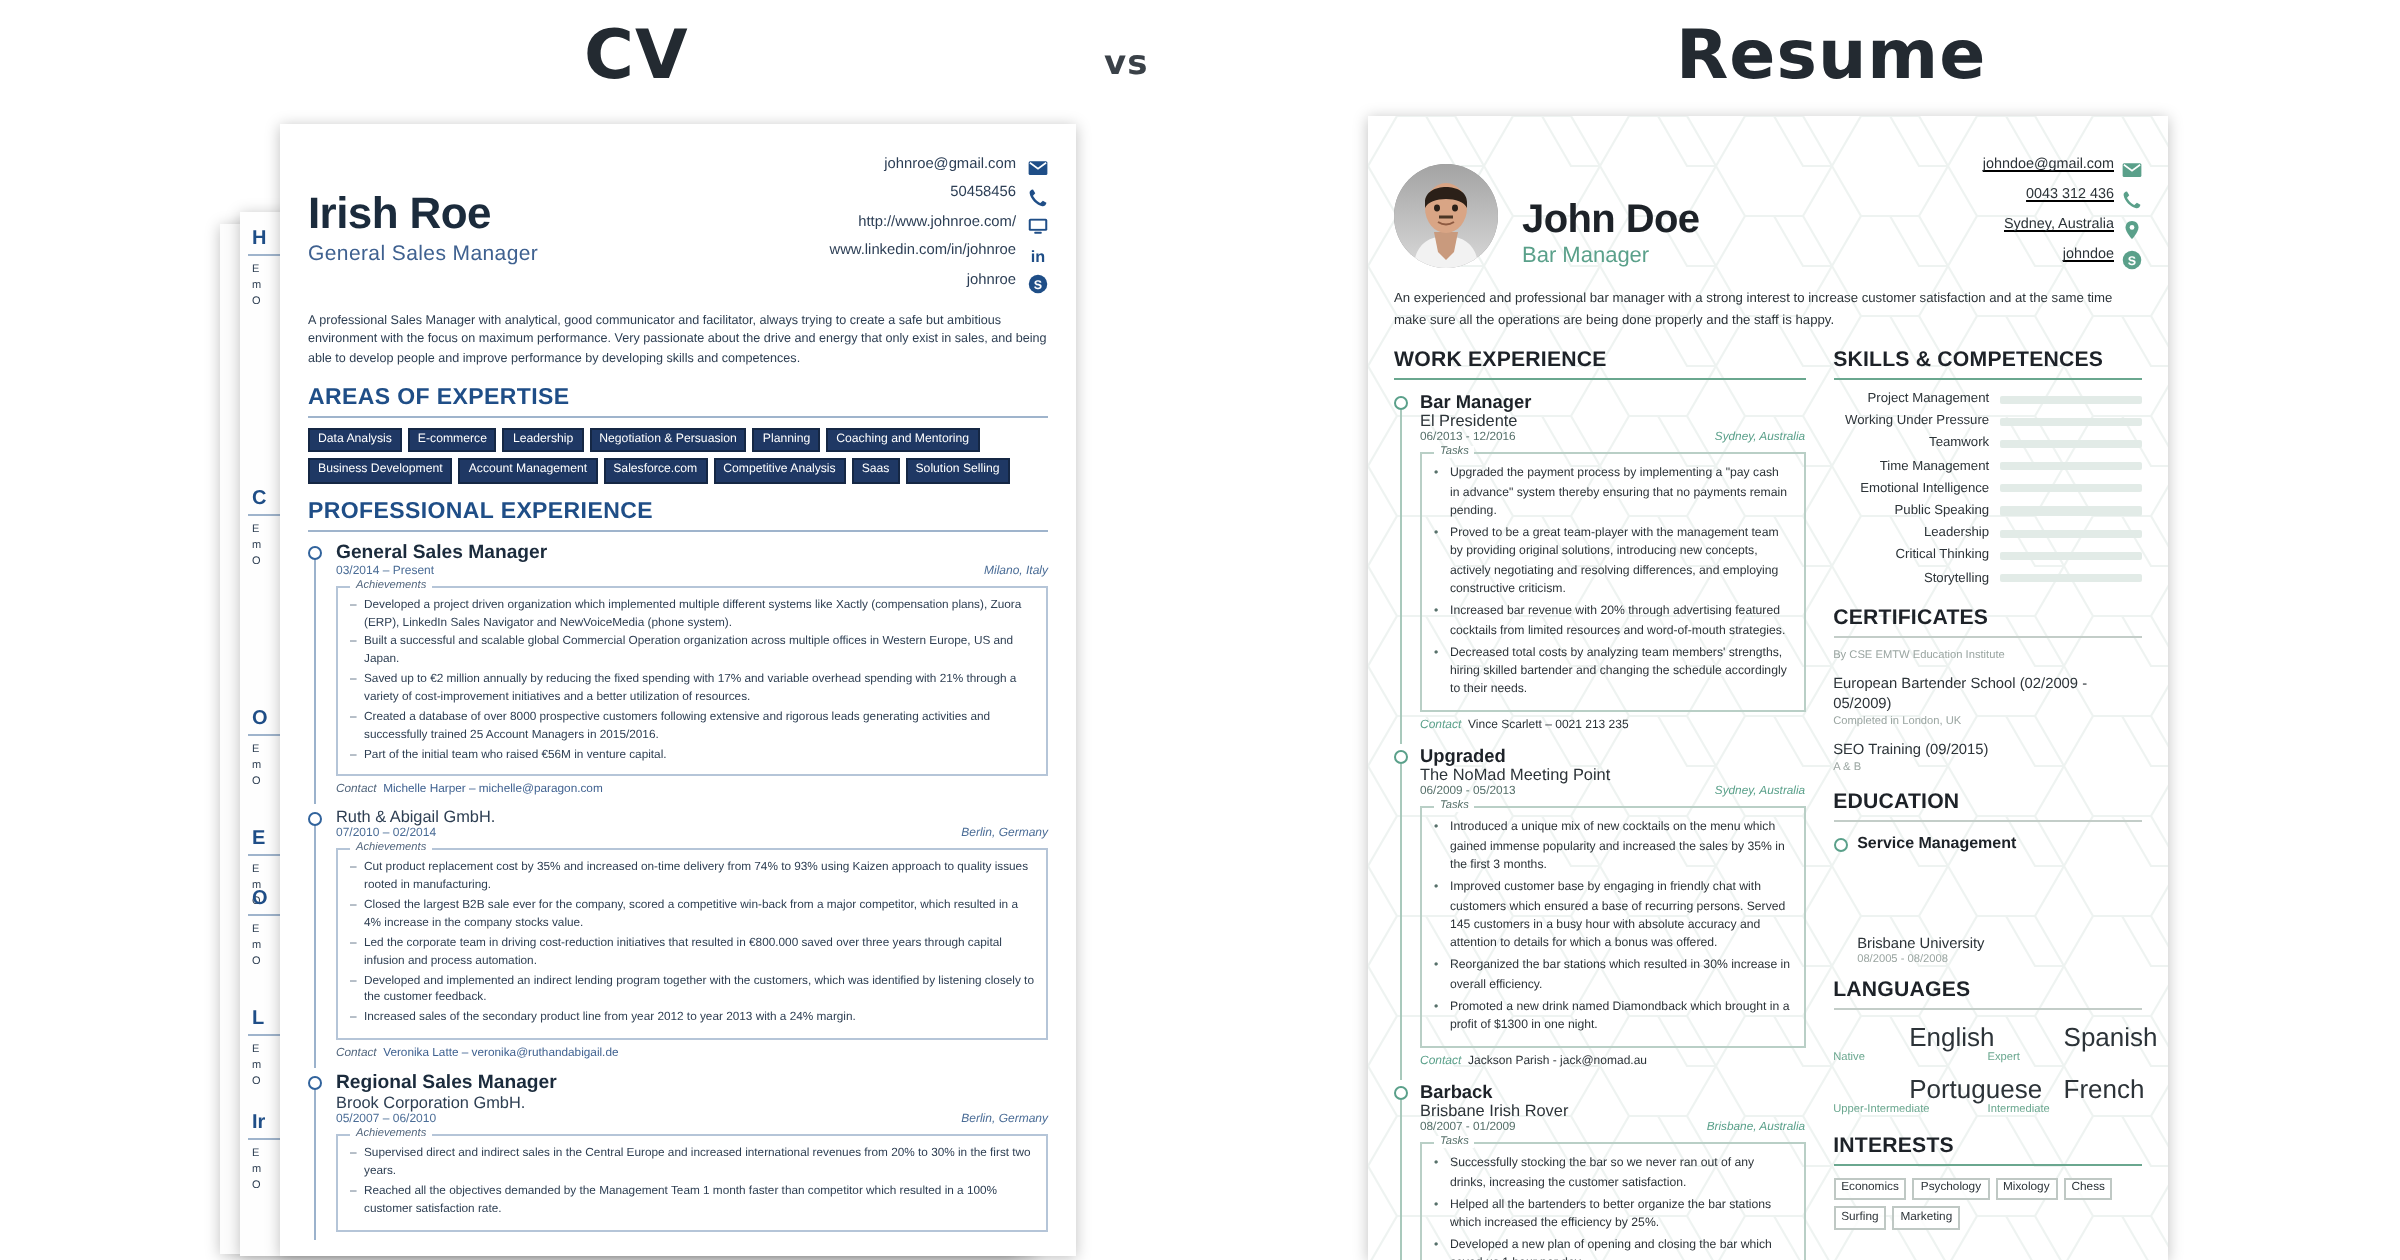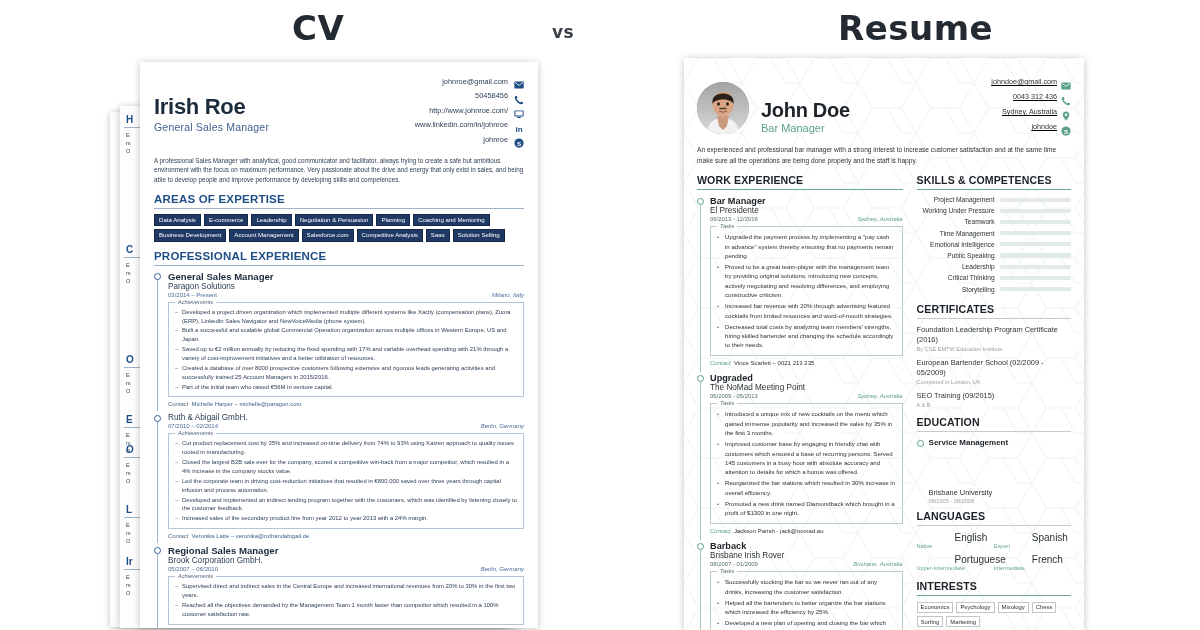--- a/index.html
+++ b/index.html
@@ -155,21 +155,21 @@
   .cert-s { font-size: 5.6px; color: #9aa5a1; margin-top: 1px; }
 
   .edu { position: relative; padding-left: 12px; margin-bottom: 6px;}
   .edu-dot { position:absolute; left:0; top:2px; width:7px; height:7px; border:1.3px solid #5aa08a; border-radius:50%; background:#fff;}
   .edu-t { font-size: 8px; font-weight: bold; color: #1d2228; }
   .edu-s { font-size: 7.4px; color: #2c3338; margin-top: 41px; }
   .edu-d { font-size: 5.6px; color: #9aa5a1; margin-top:1px;}
 
   .lang-grid { display: flex; flex-wrap: wrap; }
   .lang { width: 50%; margin-bottom: 5px; }
-  .lang-n { font-size: 10px; color: #2c3338; padding-left: 38px; }
+  .lang-n { font-size: 13px; color: #2c3338; padding-left: 38px; }
   .lang-l { font-size: 5.6px; color: #6aa78f; }
 
   .int-wrap { display: flex; flex-wrap: wrap; gap: 3px; }
   .int-tag {
     border: 1px solid #bfc8c4; font-size: 5.9px; padding: 1.5px 3px; color: #2c3338;
     background: rgba(255,255,255,0.8); white-space: nowrap; line-height:1.1;
   }
 </style>
 </head>
 <body>
@@ -284,21 +284,20 @@
         <span class="tag">Solution Selling</span>
       </div>
 
     <div class="cv-sec-title">PROFESSIONAL EXPERIENCE</div>
     <div class="cv-rule"></div>
     <div id="cv-jobs">
         <div class="job">
     <div class="job-dot"></div>
     <div class="job-line"></div>
     <div class="job-title">General Sales Manager</div>
-    <div class="job-org">Paragon Solutions</div>
     <div class="job-meta">
       <span class="job-date">03/2014 – Present</span>
       <span class="job-loc">Milano, Italy</span>
     </div>
     <div class="ach-box">
       <span class="ach-label">Achievements</span>
       <div class="ach-li">
       <span class="dash">–</span>
       <span>Developed a project driven organization which implemented multiple different systems like Xactly (compensation plans), Zuora (ERP), LinkedIn Sales Navigator and NewVoiceMedia (phone system).</span>
             </div>
@@ -582,21 +581,20 @@
               <div class="skill-row">
                 <span class="skill-name">Storytelling</span>
     <span class="skill-track"><span class="skill-fill" style="width:93%;background:#3e8a6a"></span></span>
               </div>
             </div>
 
           <div class="rs-sec-title" style="margin-top:10px">CERTIFICATES</div>
           <div class="rs-rule-thin"></div>
           <div id="rs-certs">
               <div class="cert">
-                <div class="cert-t">Foundation Leadership Program Certificate (2016)</div>
     <div class="cert-s">By CSE EMTW Education Institute</div>
               </div>
               <div class="cert">
                 <div class="cert-t">European Bartender School (02/2009 - 05/2009)</div>
     <div class="cert-s">Completed in London, UK</div>
               </div>
               <div class="cert">
                 <div class="cert-t">SEO Training (09/2015)</div>
     <div class="cert-s">A &amp; B</div>
               </div>

